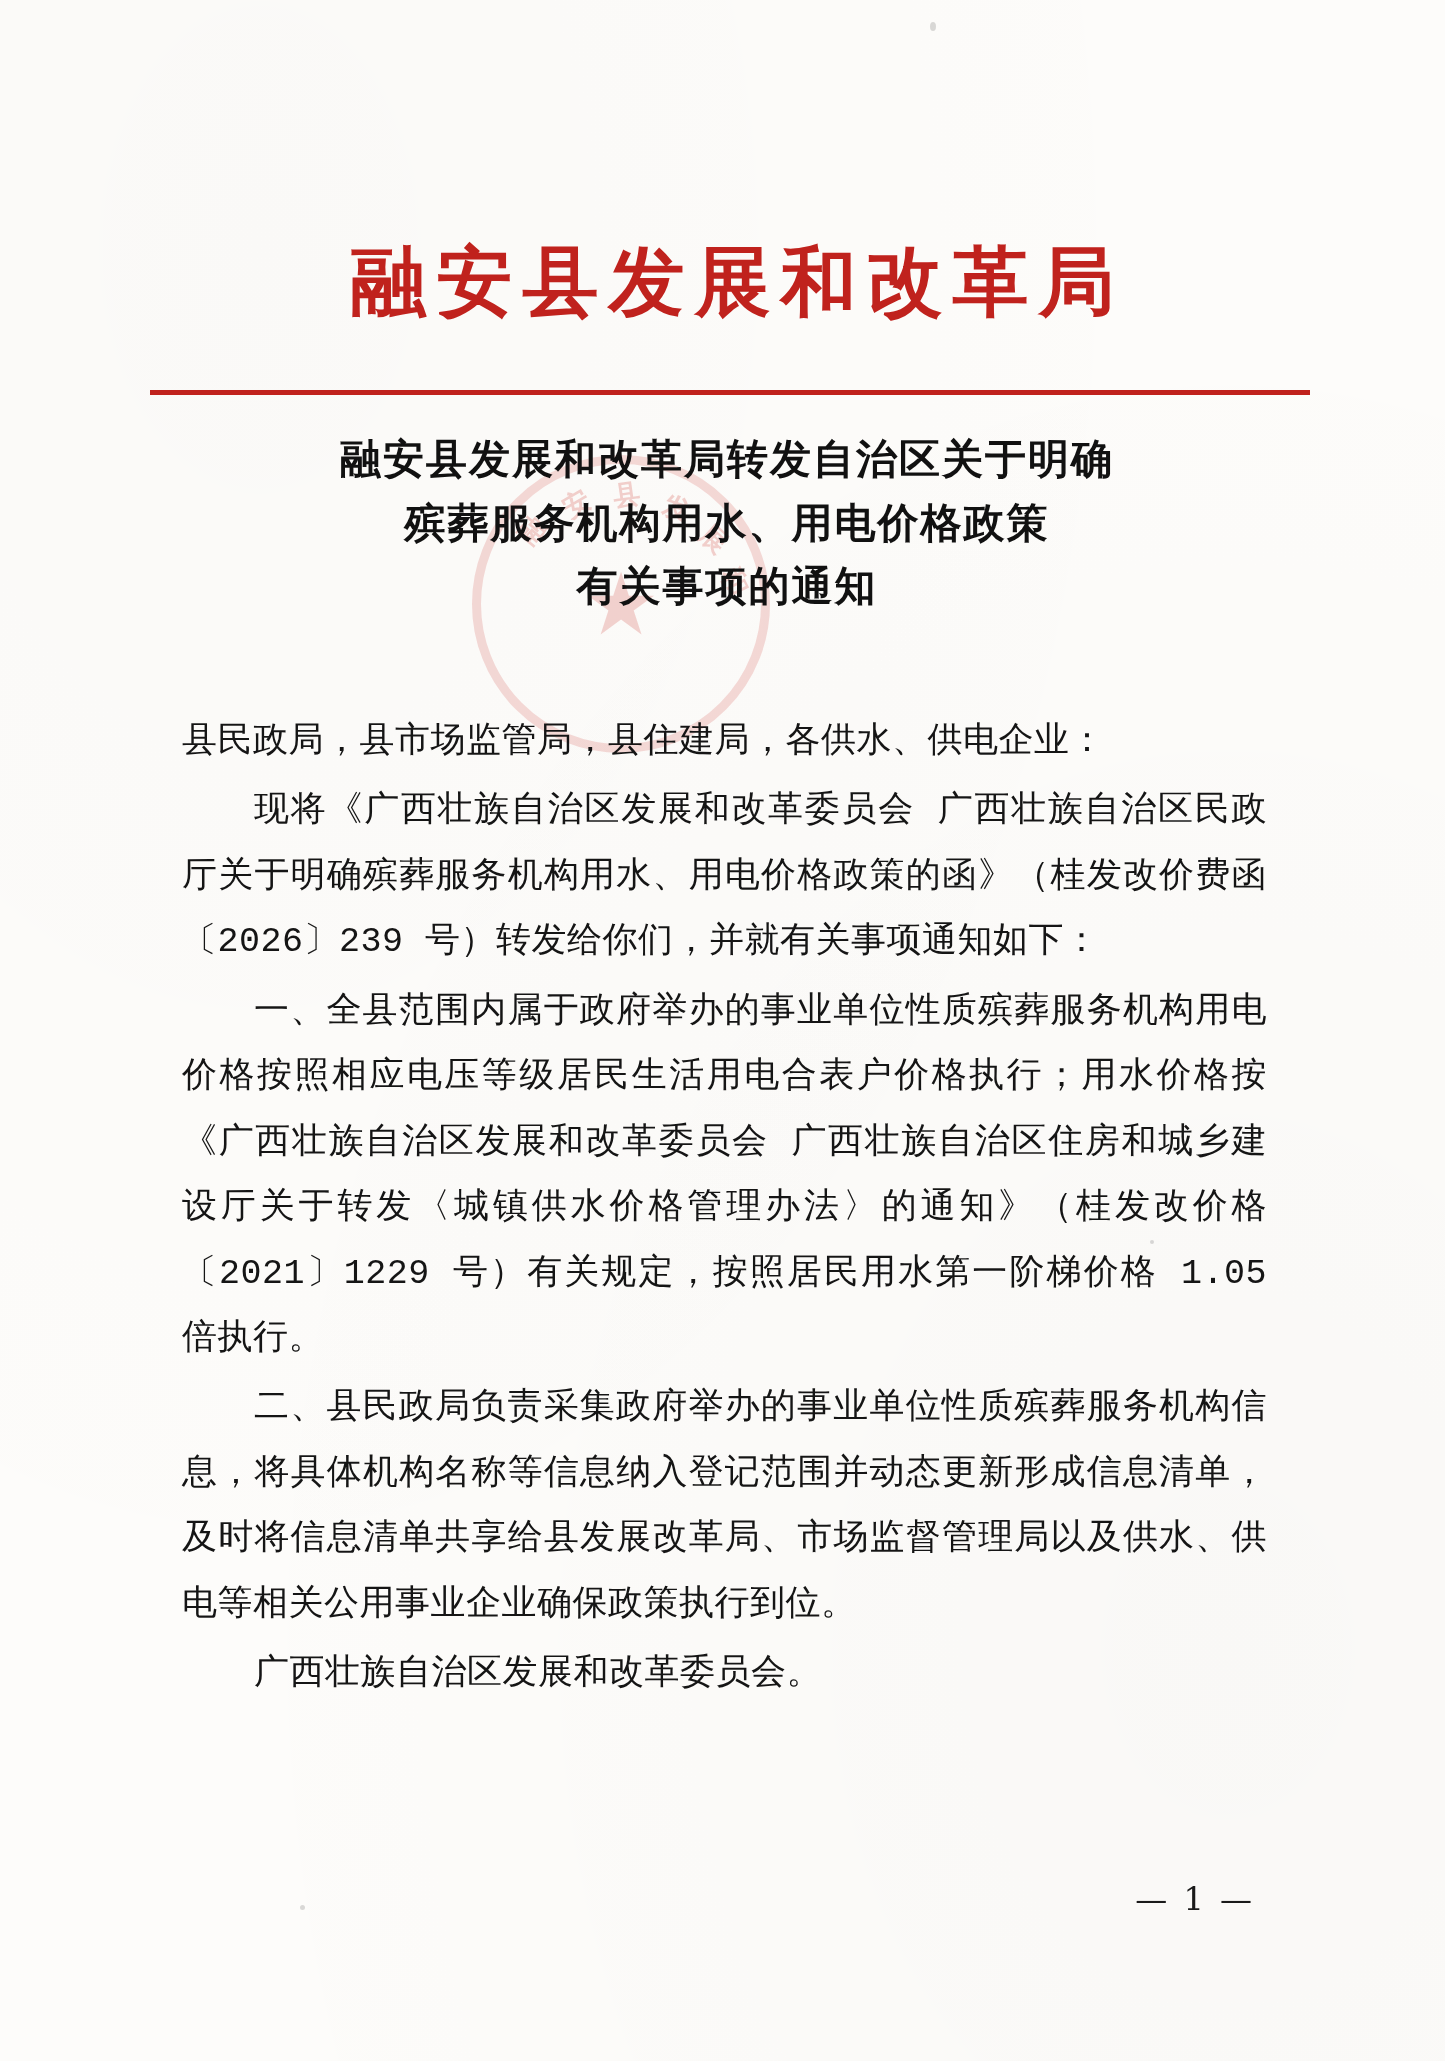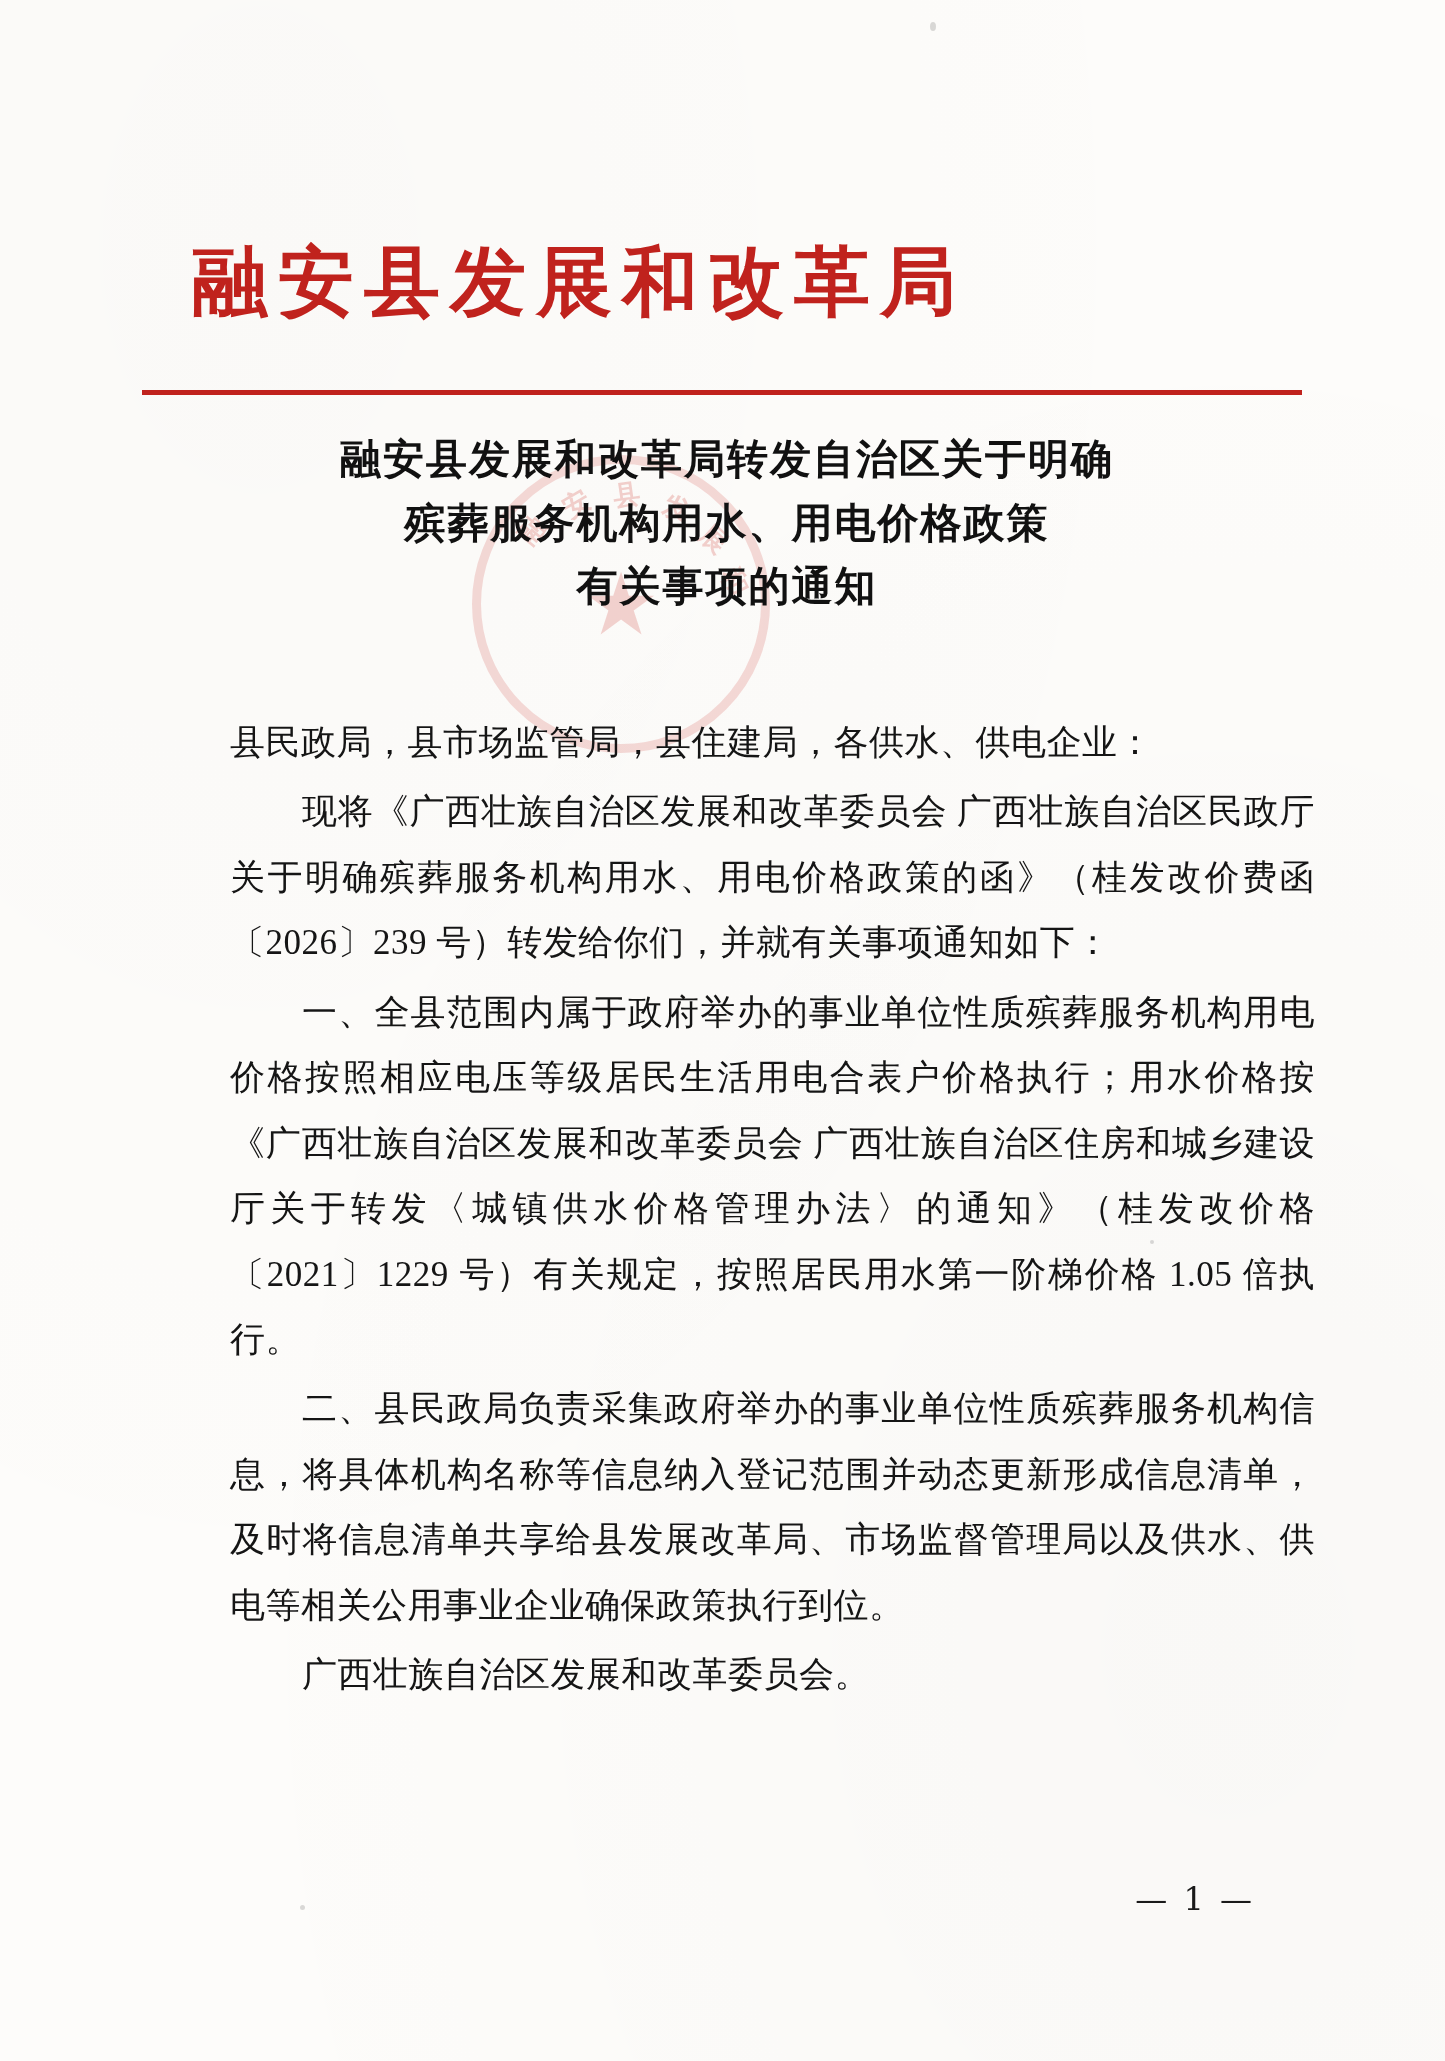--- a/index.html
+++ b/index.html
@@ -36,24 +36,24 @@
     position: absolute;
     left: 182px;
     top: 0;
     width: 1085px;
     height: 2061px;
   }
 
   
   .letterhead {
     position: absolute;
-    left: 0;
+    left: 8px;
     top: 240px;
     width: 1085px;
-    text-align: left;
+    text-align: center;
   }
   .letterhead-title {
     font-family: "DejaVu Serif", "Liberation Serif", serif;
     font-weight: bold;
     font-size: 76px;
     letter-spacing: 10px;
     color: #c0221d;
     line-height: 1.1;
     text-indent: 10px;
     white-space: nowrap;
@@ -127,26 +127,25 @@
     letter-spacing: 2px;
   }
   .doc-title .line { display: block; white-space: nowrap; }
 
   
   .body-text {
     position: absolute;
     left: 0px;
     top: 710px;
     width: 1085px;
-    font-family: Liberation Serif, serif;
+    font-family: Liberation Mono, monospace;
     font-size: 35px;
     line-height: 1.87;
     color: #151515;
     letter-spacing: 0.5px;
-    margin-left: 48px;
   }
   .body-text p {
     margin: 0 0 4px 0;
     text-align: justify;
     text-justify: inter-ideograph;
   }
   .body-text p.indent {
     text-indent: 72px;
   }
 

